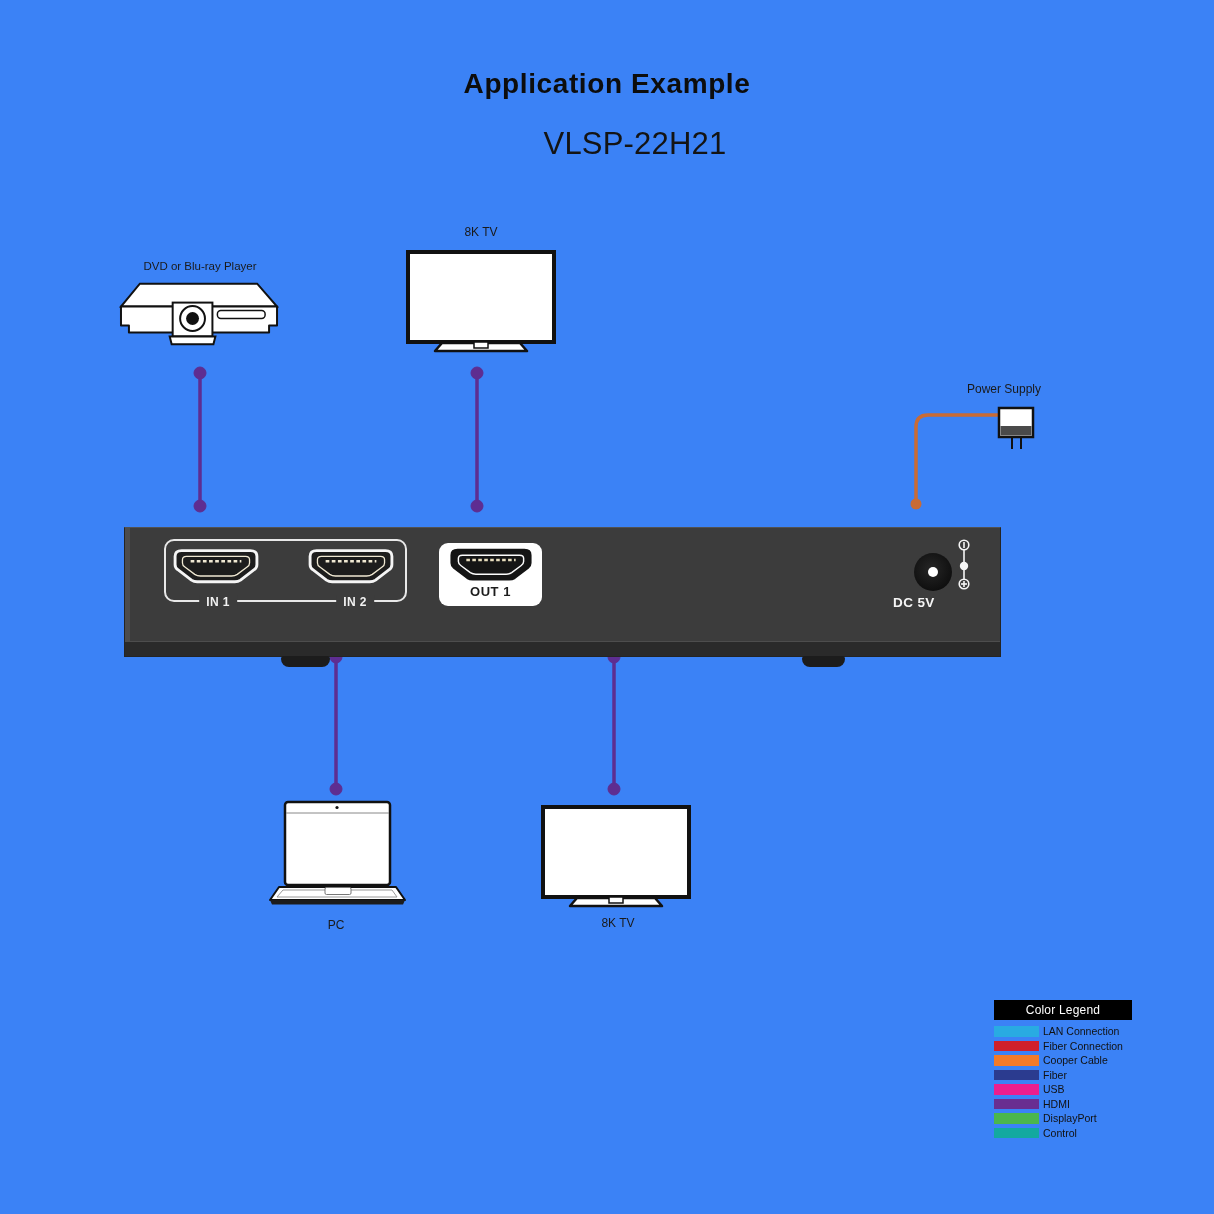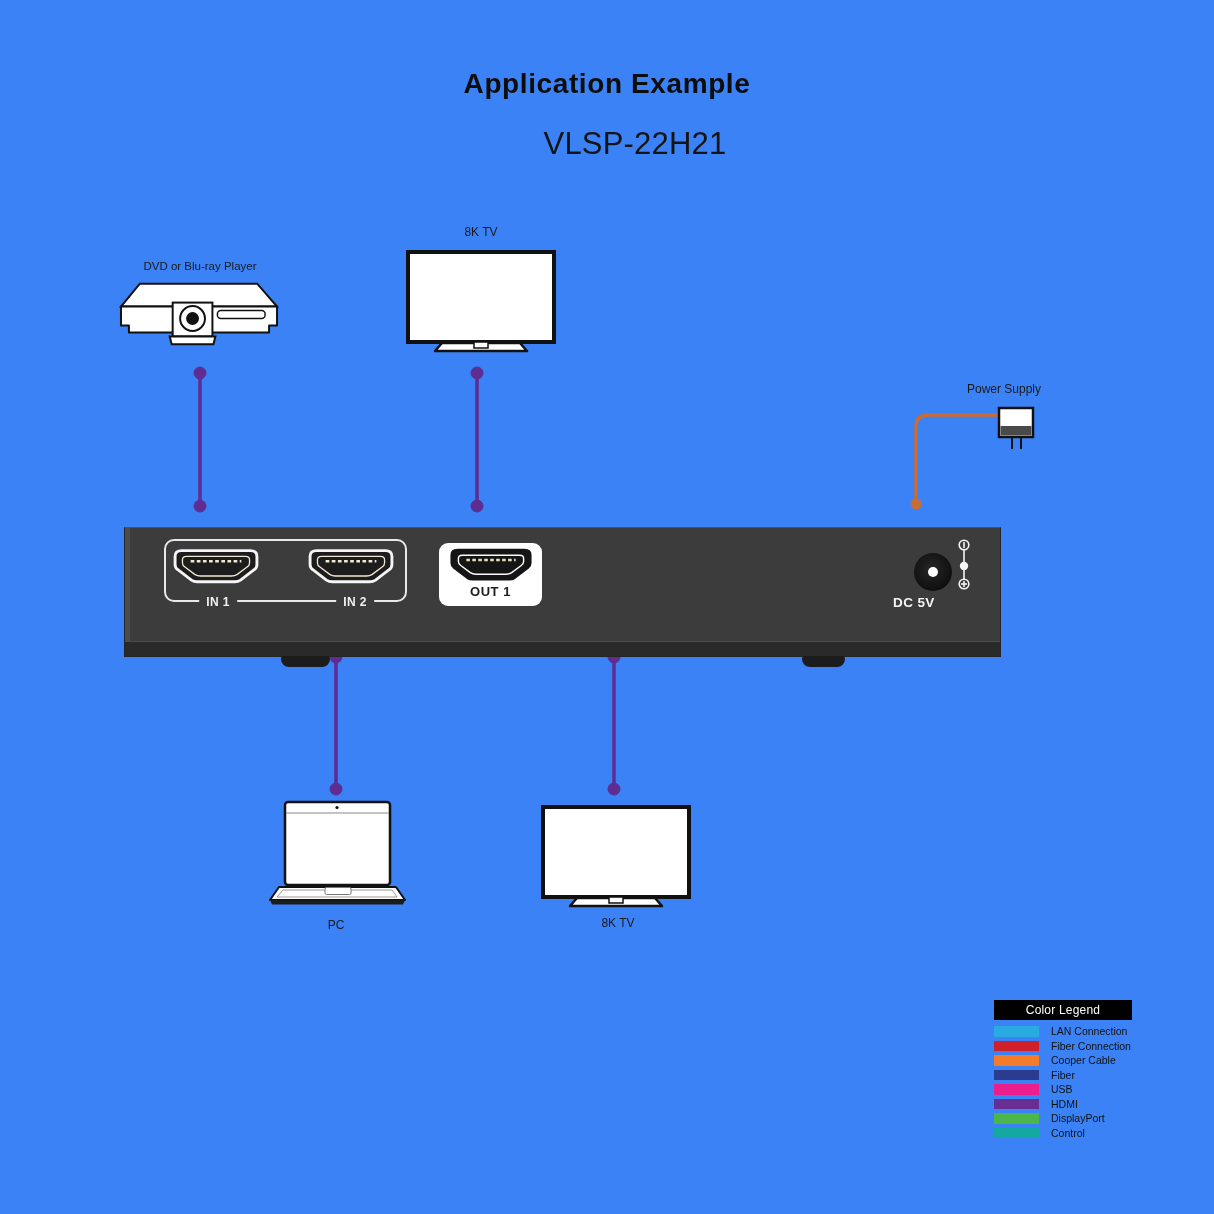--- a/index.html
+++ b/index.html
@@ -49,21 +49,21 @@
   .dc-label{position:absolute;left:768px;top:67px;width:84px;text-align:left;
             font-size:13.5px;font-weight:bold;color:#f5f5f5;letter-spacing:.4px;}
 
   
   .legend{position:absolute;left:994px;top:1000px;width:150px;}
   .legend-header{width:138px;height:20px;background:#000;color:#fff;font-size:12px;
                  display:flex;align-items:center;justify-content:center;letter-spacing:.2px;}
   .legend-rows{margin-top:6px;}
   .legend-row{display:flex;align-items:center;height:10.5px;margin-bottom:4px;}
   .legend-swatch{display:inline-block;width:45px;height:10.5px;flex:0 0 45px;}
-  .legend-label{font-size:10.5px;color:#111;padding-left:12px;white-space:nowrap;}
+  .legend-label{font-size:10.5px;color:#111;padding-left:4px;white-space:nowrap;}
 
   .icon{position:absolute;}
 </style>
 </head>
 <body>
 
 <div class="canvas">
 
   <div class="title">Application Example</div>
   <div class="model">VLSP-22H21</div>

